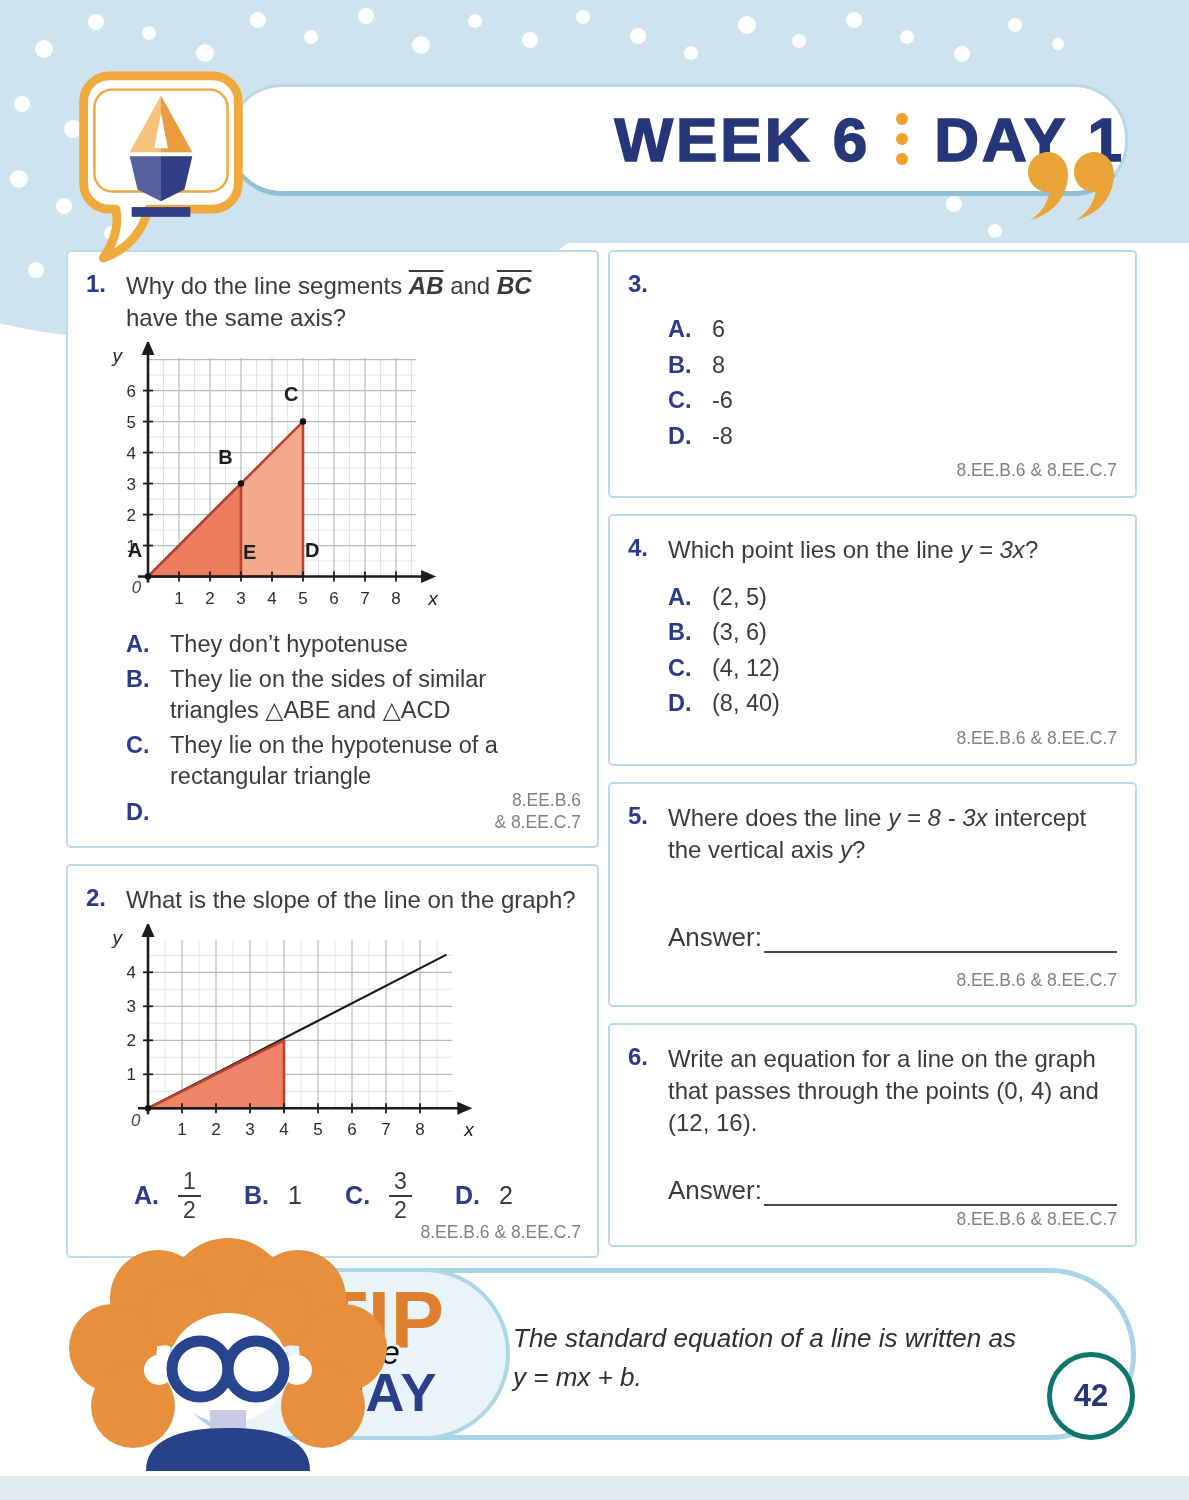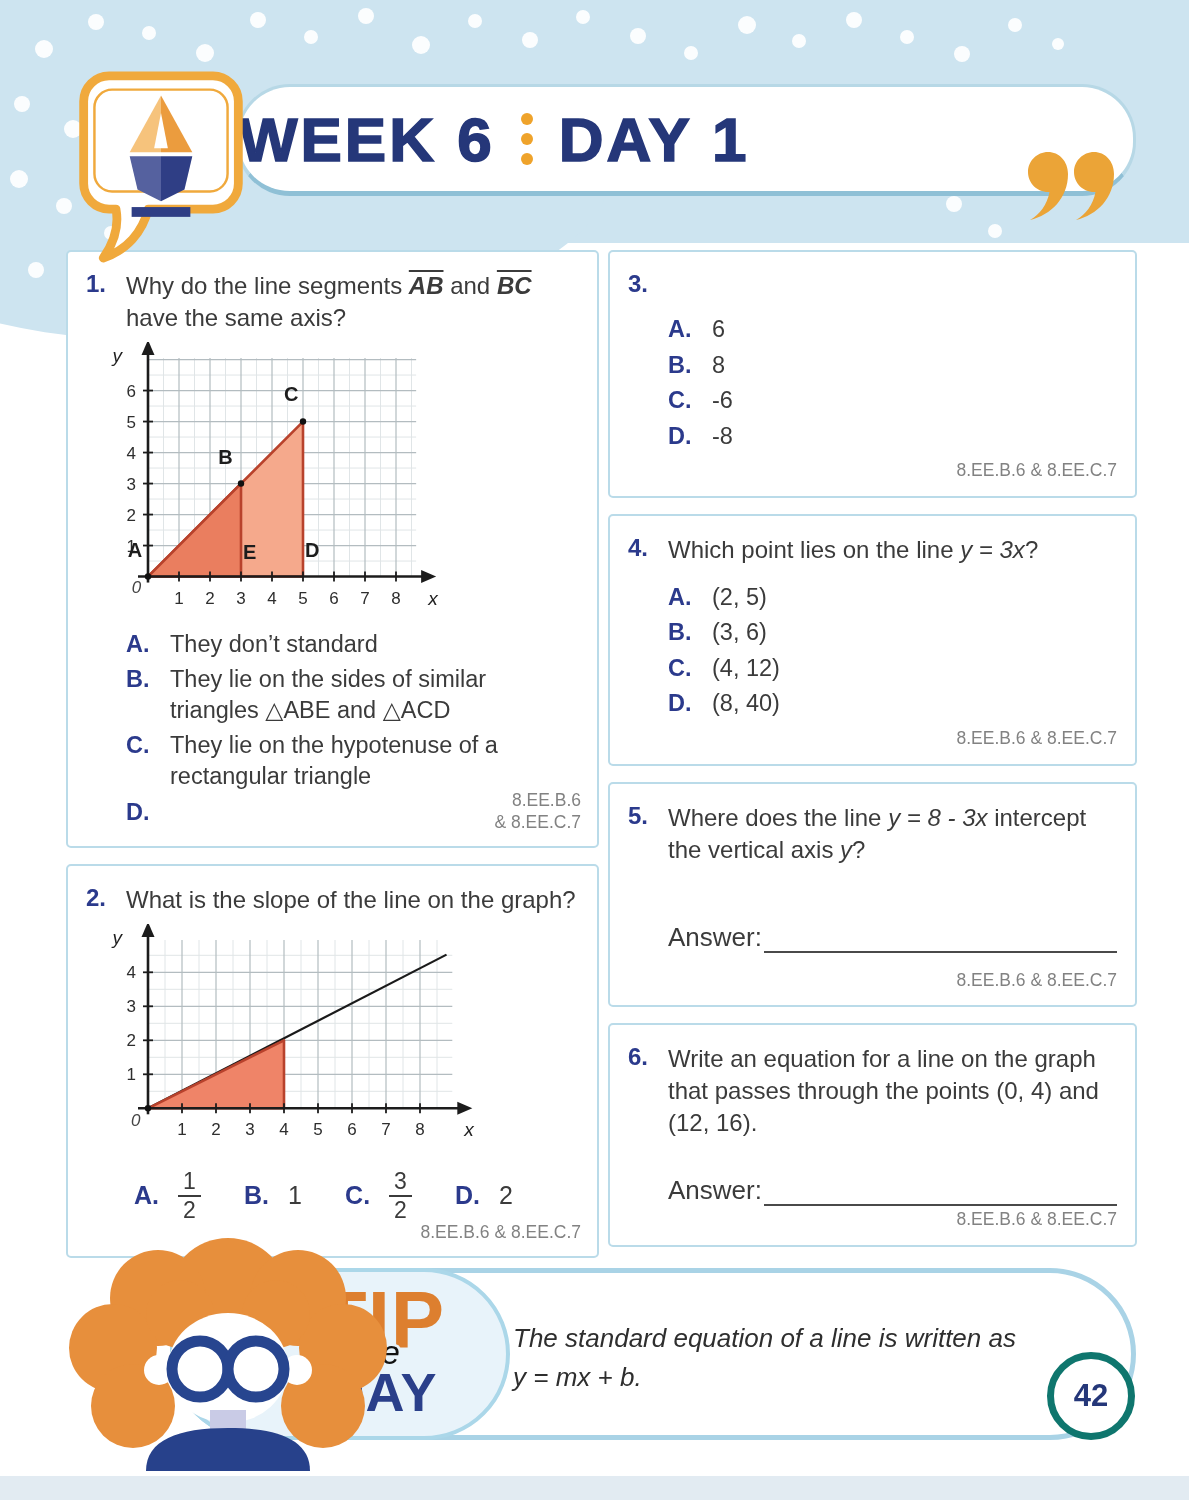--- a/index.html
+++ b/index.html
@@ -6,23 +6,23 @@
   body{font-family:"Liberation Sans","DejaVu Sans",sans-serif;background:#fff;}
   .page{position:relative;width:1189px;height:1500px;background:#fff;overflow:hidden;}
 
   
   .bg-band{position:absolute;left:0;top:0;width:1189px;height:243px;background:#cde4f0;z-index:0;}
   .bg-wave{position:absolute;left:-130px;top:70px;width:740px;height:270px;background:#cde4f0;border-radius:0 0 100% 62%;z-index:0;}
   .bg-strip{position:absolute;left:0;bottom:0;width:1189px;height:24px;background:#e2ebf2;z-index:0;}
   .dot{position:absolute;border-radius:50%;background:rgba(255,255,255,.92);}
 
   
-  .banner{position:absolute;left:236px;top:84px;width:894px;height:104px;background:#fff;
+  .banner{position:absolute;left:228px;top:84px;width:894px;height:104px;background:#fff;
           border:3px solid #b7d8e6;border-bottom:5px solid #8fc0d6;border-radius:54px;
-          display:flex;align-items:center;justify-content:flex-start;z-index:2;}
+          display:flex;align-items:center;justify-content:flex-end;z-index:2;}
   .title{display:flex;align-items:center;font-weight:bold;color:#253779;font-size:62px;
          letter-spacing:3px;-webkit-text-stroke:1.6px #253779;}
   .colon-dots{display:flex;flex-direction:column;gap:8px;margin:0 26px;}
   .colon-dots i{width:12px;height:12px;border-radius:50%;background:#efa32b;}
   .logo{position:absolute;left:68px;top:64px;z-index:3;}
   .quote{position:absolute;left:1028px;top:152px;z-index:3;}
 
   
   .col{position:absolute;top:250px;z-index:1;}
   .col-l{left:66px;width:533px;}
@@ -59,21 +59,21 @@
             border:5px solid #a9d3e6;border-radius:88px;z-index:1;box-sizing:border-box;}
   .tip-left{position:absolute;left:-5px;top:-5px;height:172px;width:340px;background:#e8f3fa;
             border:4px solid #abd7e9;border-radius:88px;box-sizing:border-box;}
   .tip-lockup{position:absolute;left:100px;top:8px;width:215px;text-align:center;line-height:1;}
   .tip-word{font-size:80px;font-weight:bold;color:#dd7f2f;letter-spacing:1px;}
   .tip-ofthe{font-size:33px;font-style:italic;color:#111;margin:-24px 0 0 -46px;
              text-shadow:2px 2px 0 #e8f3fa,-2px -2px 0 #e8f3fa,2px -2px 0 #e8f3fa,-2px 2px 0 #e8f3fa;}
   .tip-day{font-size:54px;font-weight:bold;color:#2a3f8a;margin-top:-4px;letter-spacing:1px;}
   .tip-text{position:absolute;left:338px;top:46px;font-size:26px;font-style:italic;color:#2e2e2e;line-height:1.5;}
   .page-circle{position:absolute;left:1047px;top:1352px;width:88px;height:88px;border-radius:50%;
-               background:#fff;border:7px solid #0f766e;display:flex;align-items:center;justify-content:center;
+               background:#fff;border:5px solid #0f766e;display:flex;align-items:center;justify-content:center;
                font-weight:bold;color:#253779;font-size:31px;z-index:4;box-sizing:border-box;}
   .woman{position:absolute;left:28px;top:1236px;z-index:3;}
 </style>
 </head>
 <body>
 
 <div class="page">
 
   <div class="bg-band"></div>
   <div class="bg-wave"></div>
@@ -243,21 +243,21 @@
             <text x="125.5" y="122.32999999999998" class="ptl">B</text>
             <text x="191.22" y="59.08999999999999" class="ptl">C</text>
             <text x="149.68" y="216.57" class="ptl">E</text>
             <text x="212.29999999999998" y="215.32999999999998" class="ptl">D</text>
             <text x="41.18" y="250.67000000000002" class="orig">0</text>
           </svg>
       </div>
       <div class="opts">
         <div class="opt">
             <span class="olabel">A.</span>
-            <span>They don’t standard</span>
+            <span>They don’t hypotenuse</span>
           </div>
         <div class="opt">
             <span class="olabel">B.</span>
             <span>They lie on the sides of similar triangles △ABE and △ACD</span>
           </div>
         <div class="opt">
             <span class="olabel">C.</span>
             <span>They lie on the hypotenuse of a rectangular triangle</span>
           </div>
         <div class="opt">

